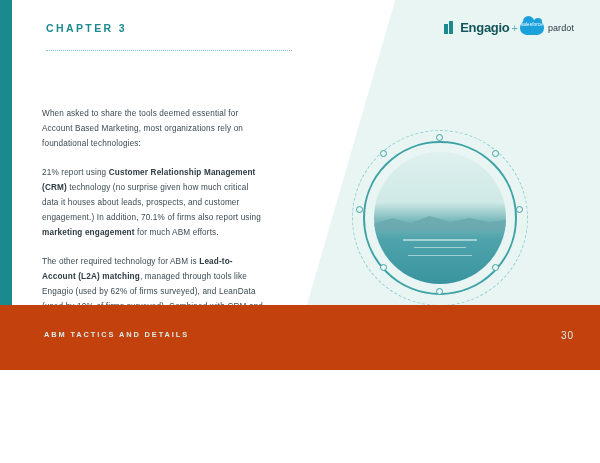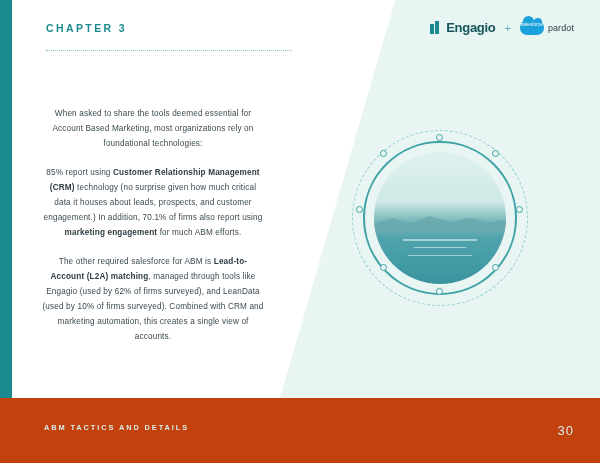--- a/index.html
+++ b/index.html
@@ -4,21 +4,21 @@
 <style>
   * { box-sizing: border-box; margin: 0; padding: 0; }
   html, body {
     width: 600px; height: 463px;
     background: #ffffff;
     font-family: "Liberation Sans", sans-serif;
     overflow: hidden;
   }
   .page {
     position: relative;
-    width: 600px; height: 463px;
+    width: 600px; height: 370px;
     background: #ffffff;
     overflow: hidden;
   }
 
   
   .left-bar {
     position: absolute;
     left: 0; top: 0;
     width: 12px; height: 398px;
     background: #1a8a8f;
@@ -48,21 +48,21 @@
     width: 246px;
     border-top: 1.5px dotted #7fc4c6;
   }
 
   
   .logos {
     position: absolute;
     right: 26px; top: 20px;
     display: flex;
     align-items: center;
-    gap: 9px;
+    gap: 2px;
   }
   .logo-engagio {
     display: flex; align-items: center; gap: 3px;
   }
   .logo-engagio .mark {
     display: inline-block;
     width: 13px; height: 13px;
     position: relative;
   }
   .logo-engagio .mark::before,
@@ -127,21 +127,21 @@
   
   .body-copy {
     position: absolute;
     left: 42px; top: 106px;
     width: 222px;
     font-size: 8.2px;
     line-height: 15px;
     color: #3b4a52;
     letter-spacing: 0.15px;
   }
-  .body-copy p { margin-bottom: 14px; text-align: center; }
+  .body-copy p { margin-bottom: 14px; }
   .body-copy p:last-child { margin-bottom: 0; }
   .body-copy b { font-weight: bold; color: #2d3b42; }
 
   
   .porthole {
     position: absolute;
     left: 352px; top: 130px;
     width: 176px; height: 176px;
   }
   .ring-outer {
@@ -203,21 +203,21 @@
     position: absolute;
     left: 44px; top: 25px;
     font-size: 7.4px;
     letter-spacing: 1.9px;
     font-weight: bold;
     color: #d6ecea;
   }
   .footer-page {
     position: absolute;
     right: 26px; top: 25px;
-    font-size: 13px;
+    font-size: 10px;
     letter-spacing: 1px;
     color: #d6ecea;
   }
 </style>
 </head>
 <body>
 
 <div class="page">
 
   <div class="left-bar"></div>
@@ -235,22 +235,22 @@
     <div class="logo-pardot">
       <span class="cloud">
         <span>salesforce</span>
       </span>
       <span class="pardot-word">pardot</span>
     </div>
   </div>
 
   <div class="body-copy" id="bodyCopy">
       <p><span>When asked to share the tools deemed essential for Account Based Marketing, most organizations rely on foundational technologies:</span></p>
-      <p><span>85% report using </span><b>Customer Relationship Management (CRM)</b><span> technology (no surprise given how much critical data it houses about leads, prospects, and customer engagement.) In addition, 70.1% of firms also report using </span><b>marketing engagement</b><span> for much ABM efforts.</span></p>
-      <p><span>The other required salesforce for ABM is </span><b>Lead-to-Account (L2A) matching</b><span>, managed through tools like Engagio (used by 62% of firms surveyed), and LeanData (used by 10% of firms surveyed). Combined with CRM and marketing automation, this creates a single view of accounts.</span></p>
+      <p><span>21% report using </span><b>Customer Relationship Management (CRM)</b><span> technology (no surprise given how much critical data it houses about leads, prospects, and customer engagement.) In addition, 70.1% of firms also report using </span><b>marketing engagement</b><span> for much ABM efforts.</span></p>
+      <p><span>The other required technology for ABM is </span><b>Lead-to-Account (L2A) matching</b><span>, managed through tools like Engagio (used by 62% of firms surveyed), and LeanData (used by 10% of firms surveyed). Combined with CRM and marketing automation, this creates a single view of accounts.</span></p>
     </div>
 
   <div class="porthole">
     <div class="ring-outer"></div>
     <div class="ring-mid"></div>
     <div class="photo">
       <div class="hills"></div>
       <div class="water-line wl1"></div>
       <div class="water-line wl2"></div>
       <div class="water-line wl3"></div>

